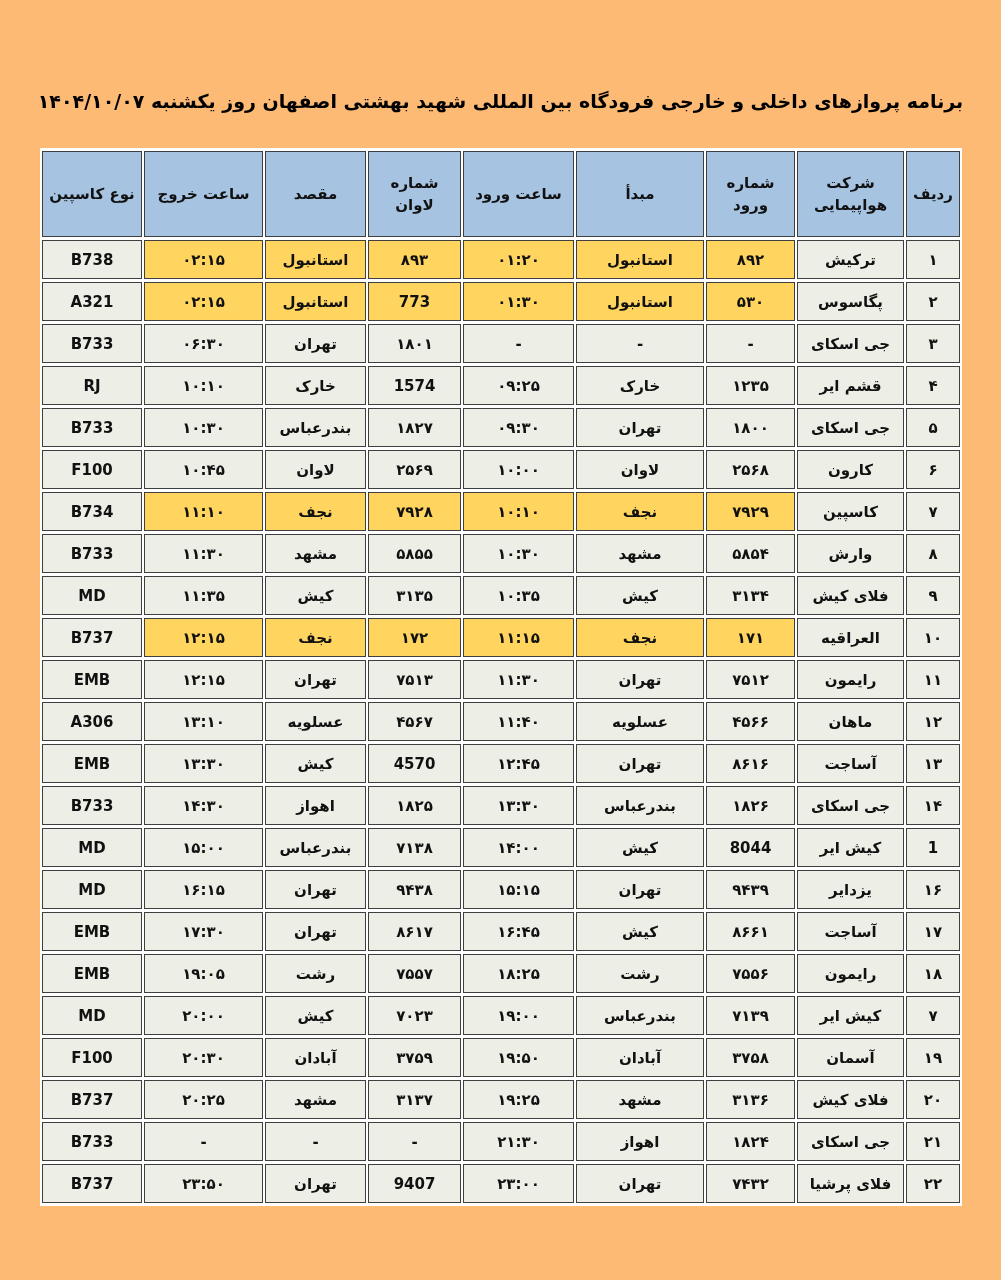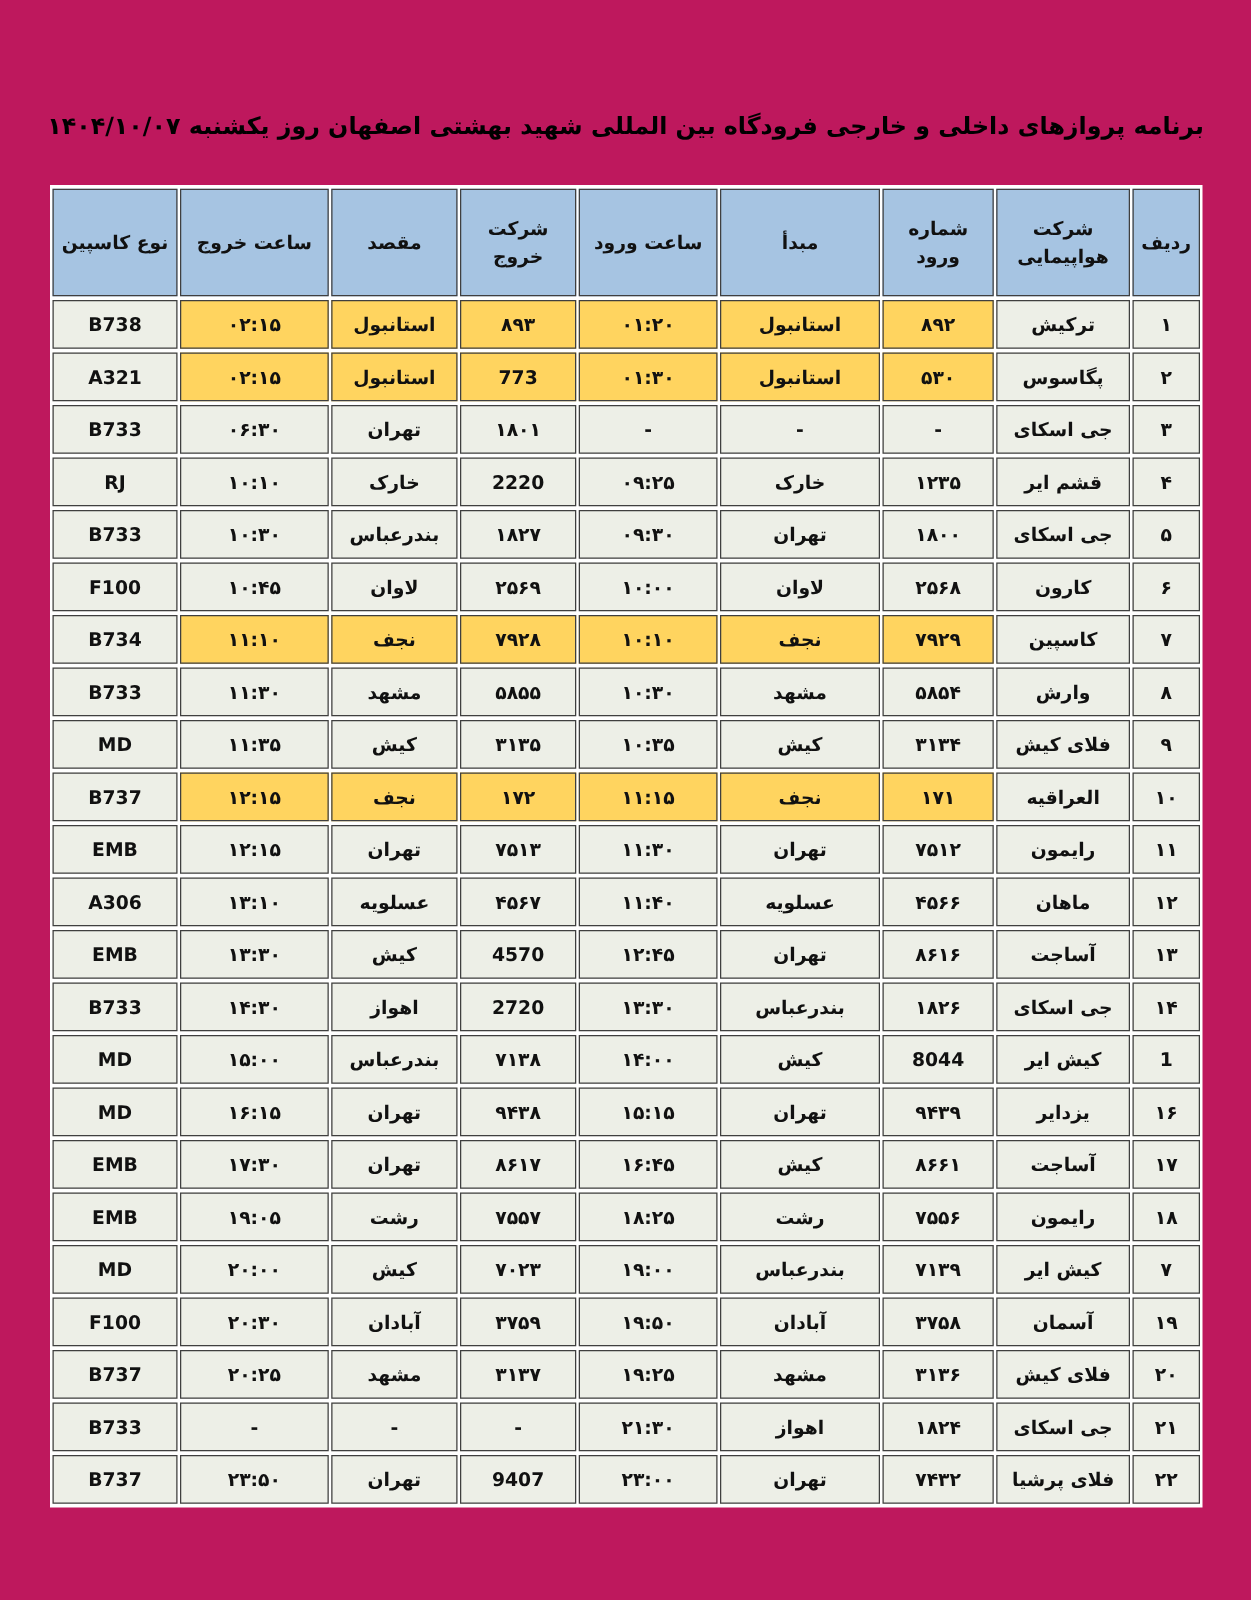--- a/index.html
+++ b/index.html
@@ -5,21 +5,21 @@
   html, body {
     margin: 0;
     padding: 0;
     background: #ffffff;
     font-family: "DejaVu Sans", sans-serif;
   }
   .page {
     position: relative;
     width: 1001px;
     height: 1280px;
-    background: #be185d;
+    background: #fdba74;
     overflow: hidden;
   }
   .title {
     direction: rtl;
     text-align: center;
     font-size: 19px;
     font-weight: bold;
     color: #000000;
     padding-top: 90px;
     letter-spacing: 0px;
@@ -75,21 +75,21 @@
       <col style="width:119px">
       <col style="width:100px">
     </colgroup>
     <thead>
       <tr>
           <th>ردیف</th>
           <th>شرکت هواپیمایی</th>
           <th>شماره ورود</th>
           <th>مبدأ</th>
           <th>ساعت ورود</th>
-          <th>شرکت خروج</th>
+          <th>شماره لاوان</th>
           <th>مقصد</th>
           <th>ساعت خروج</th>
           <th>نوع کاسپین</th>
         </tr>
     </thead>
     <tbody>
         <tr>
           <td>۱</td>
           <td>ترکیش</td>
           <td class="hl-cell">۸۹۲</td>
@@ -121,21 +121,21 @@
           <td>تهران</td>
           <td>۰۶:۳۰</td>
           <td>B733</td>
         </tr>
         <tr>
           <td>۴</td>
           <td>قشم ایر</td>
           <td>۱۲۳۵</td>
           <td>خارک</td>
           <td>۰۹:۲۵</td>
-          <td>2220</td>
+          <td>1574</td>
           <td>خارک</td>
           <td>۱۰:۱۰</td>
           <td>RJ</td>
         </tr>
         <tr>
           <td>۵</td>
           <td>جی اسکای</td>
           <td>۱۸۰۰</td>
           <td>تهران</td>
           <td>۰۹:۳۰</td>
@@ -231,21 +231,21 @@
           <td>کیش</td>
           <td>۱۳:۳۰</td>
           <td>EMB</td>
         </tr>
         <tr>
           <td>۱۴</td>
           <td>جی اسکای</td>
           <td>۱۸۲۶</td>
           <td>بندرعباس</td>
           <td>۱۳:۳۰</td>
-          <td>2720</td>
+          <td>۱۸۲۵</td>
           <td>اهواز</td>
           <td>۱۴:۳۰</td>
           <td>B733</td>
         </tr>
         <tr>
           <td>1</td>
           <td>کیش ایر</td>
           <td>8044</td>
           <td>کیش</td>
           <td>۱۴:۰۰</td>

